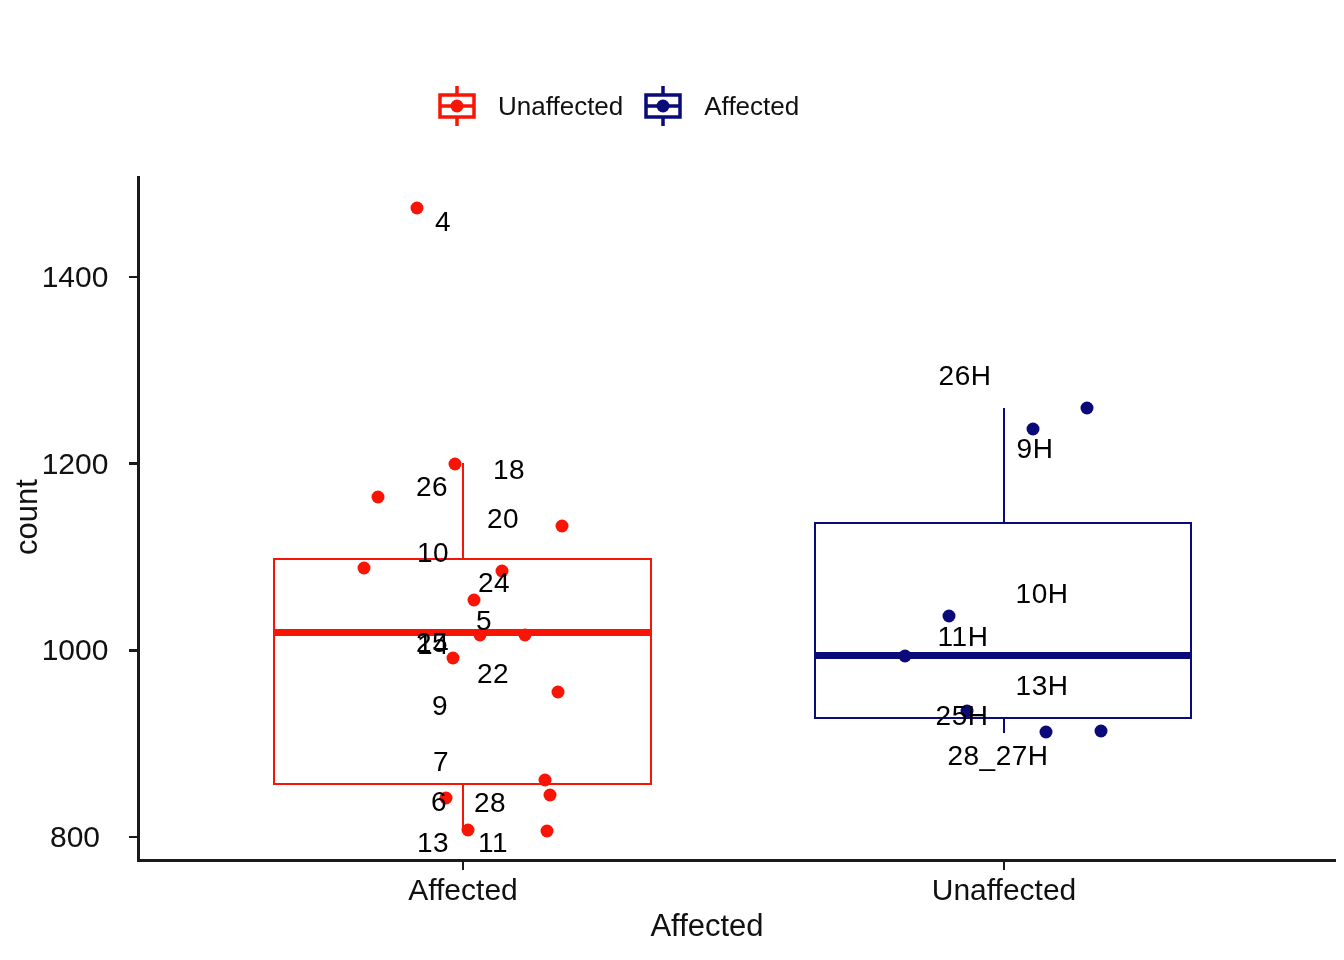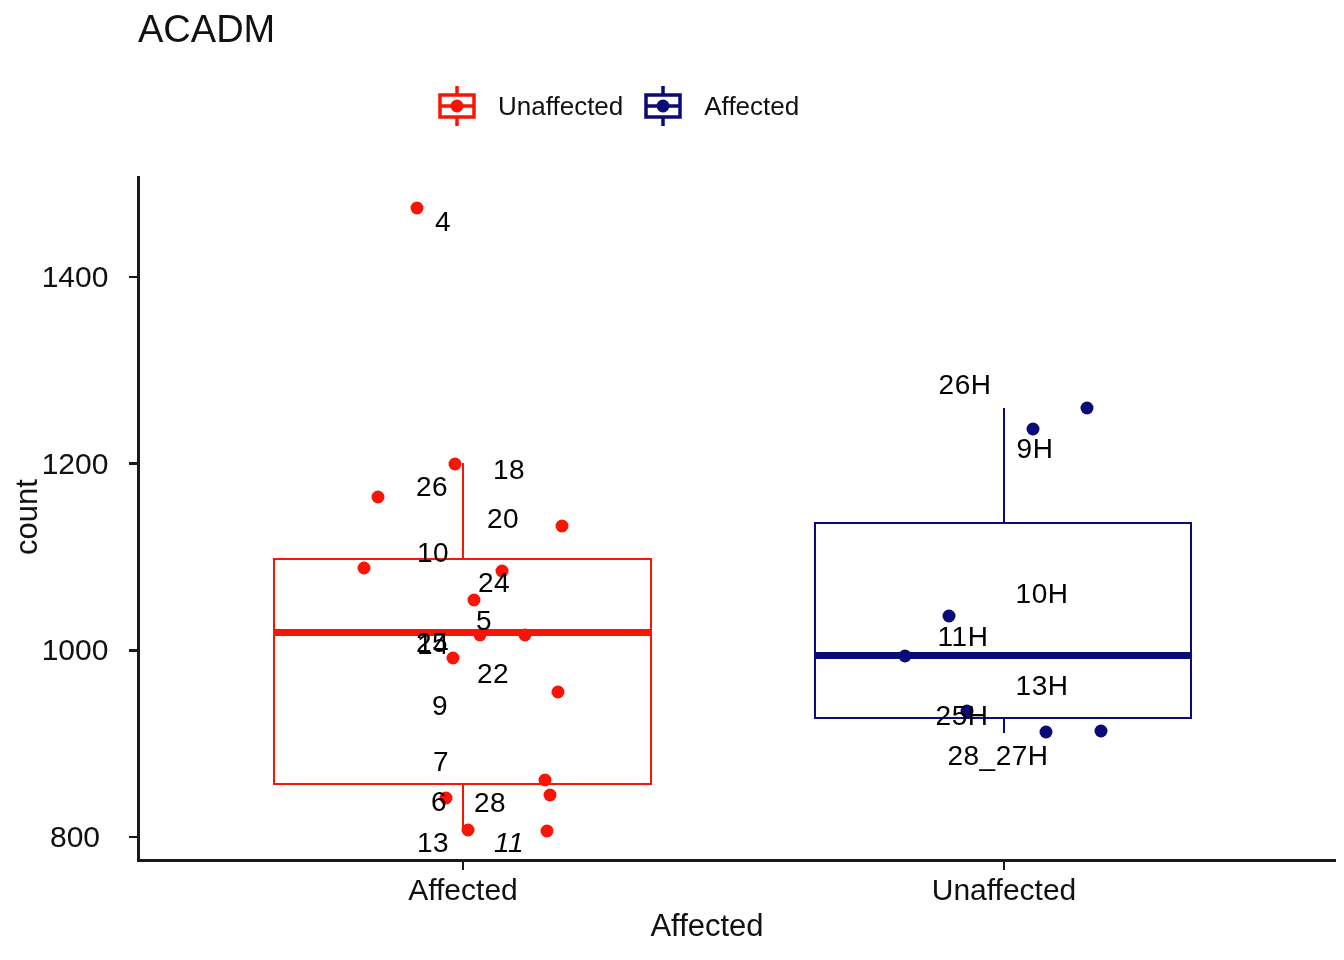--- a/index.html
+++ b/index.html
@@ -52,21 +52,20 @@
   .point-label{
     position:absolute;transform:translate(-50%,-50%);
     font-size:28px;letter-spacing:0.5px;color:#000000;white-space:nowrap;
   }
 </style>
 </head>
 <body>
 
 <div class="figure">
 
-  <div class="plot-title">ACADM</div>
 
   <div class="legend">
     <div class="legend-items" id="legend-items">
         <div class="legend-item">
           <svg width="40" height="46">
             <line x1="20" y1="3" x2="20" y2="43" stroke="#F91505" stroke-width="3.5"></line>
             <rect x="3" y="12" width="34" height="22" fill="#ffffff" stroke="#F91505" stroke-width="3.5"></rect>
             <line x1="3" y1="23" x2="37" y2="23" stroke="#F91505" stroke-width="3.5"></line>
             <circle cx="20" cy="23" r="6.5" fill="#F91505"></circle>
           </svg>
@@ -129,35 +128,35 @@
       <div class="point-label" style="left: 494px; top: 583px;">24</div>
       <div class="point-label" style="left: 433px; top: 612px; margin-top: 33px;">14</div>
       <div class="point-label" style="left: 484px; top: 621px;">5</div>
       <div class="point-label" style="left: 493px; top: 674px;">22</div>
       <div class="point-label" style="left: 432px; top: 643px;">25</div>
       <div class="point-label" style="left: 440px; top: 706px;">9</div>
       <div class="point-label" style="left: 441px; top: 762px;">7</div>
       <div class="point-label" style="left: 439px; top: 802px;">6</div>
       <div class="point-label" style="left: 490px; top: 803px;">28</div>
       <div class="point-label" style="left: 433px; top: 843px;">13</div>
-      <div class="point-label" style="left: 509px; top: 843px; font-style: italic;">11</div>
+      <div class="point-label" style="left: 493px; top: 843px;">11</div>
       <div class="tick-mark" style="left: 1002.75px; top: 861.5px; width: 2.5px; height: 8px;"></div>
       <div class="x-category-label" style="left: 1004px;">Unaffected</div>
       <div class="whisker" style="left: 1002.75px; top: 407.59px; width: 2.5px; height: 114.82px; background: rgb(10, 10, 120);"></div>
       <div class="whisker" style="left: 1002.75px; top: 719.379px; width: 2.5px; height: 14.0025px; background: rgb(10, 10, 120);"></div>
       <div class="box-rect" style="left: 814px; top: 522.41px; width: 378px; height: 196.969px; border: 2.5px solid rgb(10, 10, 120);"></div>
       <div class="median-line" style="left: 814px; top: 652.401px; width: 378px; height: 7px; background: rgb(10, 10, 120);"></div>
       <div class="data-point" style="left: 1087px; top: 407.59px; background: rgb(10, 10, 120);"></div>
       <div class="data-point" style="left: 1033px; top: 429.06px; background: rgb(10, 10, 120);"></div>
       <div class="data-point" style="left: 949px; top: 615.76px; background: rgb(10, 10, 120);"></div>
       <div class="data-point" style="left: 905px; top: 655.901px; background: rgb(10, 10, 120);"></div>
       <div class="data-point" style="left: 1046px; top: 732.448px; background: rgb(10, 10, 120);"></div>
       <div class="data-point" style="left: 967px; top: 710.977px; background: rgb(10, 10, 120);"></div>
       <div class="data-point" style="left: 1101px; top: 730.581px; background: rgb(10, 10, 120);"></div>
-      <div class="point-label" style="left: 965px; top: 385px;">26H</div>
+      <div class="point-label" style="left: 965px; top: 376px;">26H</div>
       <div class="point-label" style="left: 1035px; top: 449px;">9H</div>
       <div class="point-label" style="left: 1042px; top: 594px;">10H</div>
       <div class="point-label" style="left: 963px; top: 637px;">11H</div>
       <div class="point-label" style="left: 1042px; top: 686px;">13H</div>
       <div class="point-label" style="left: 962px; top: 716px;">25H</div>
       <div class="point-label" style="left: 998px; top: 756px;">28_27H</div>
     </div>
 
 </div>
 

